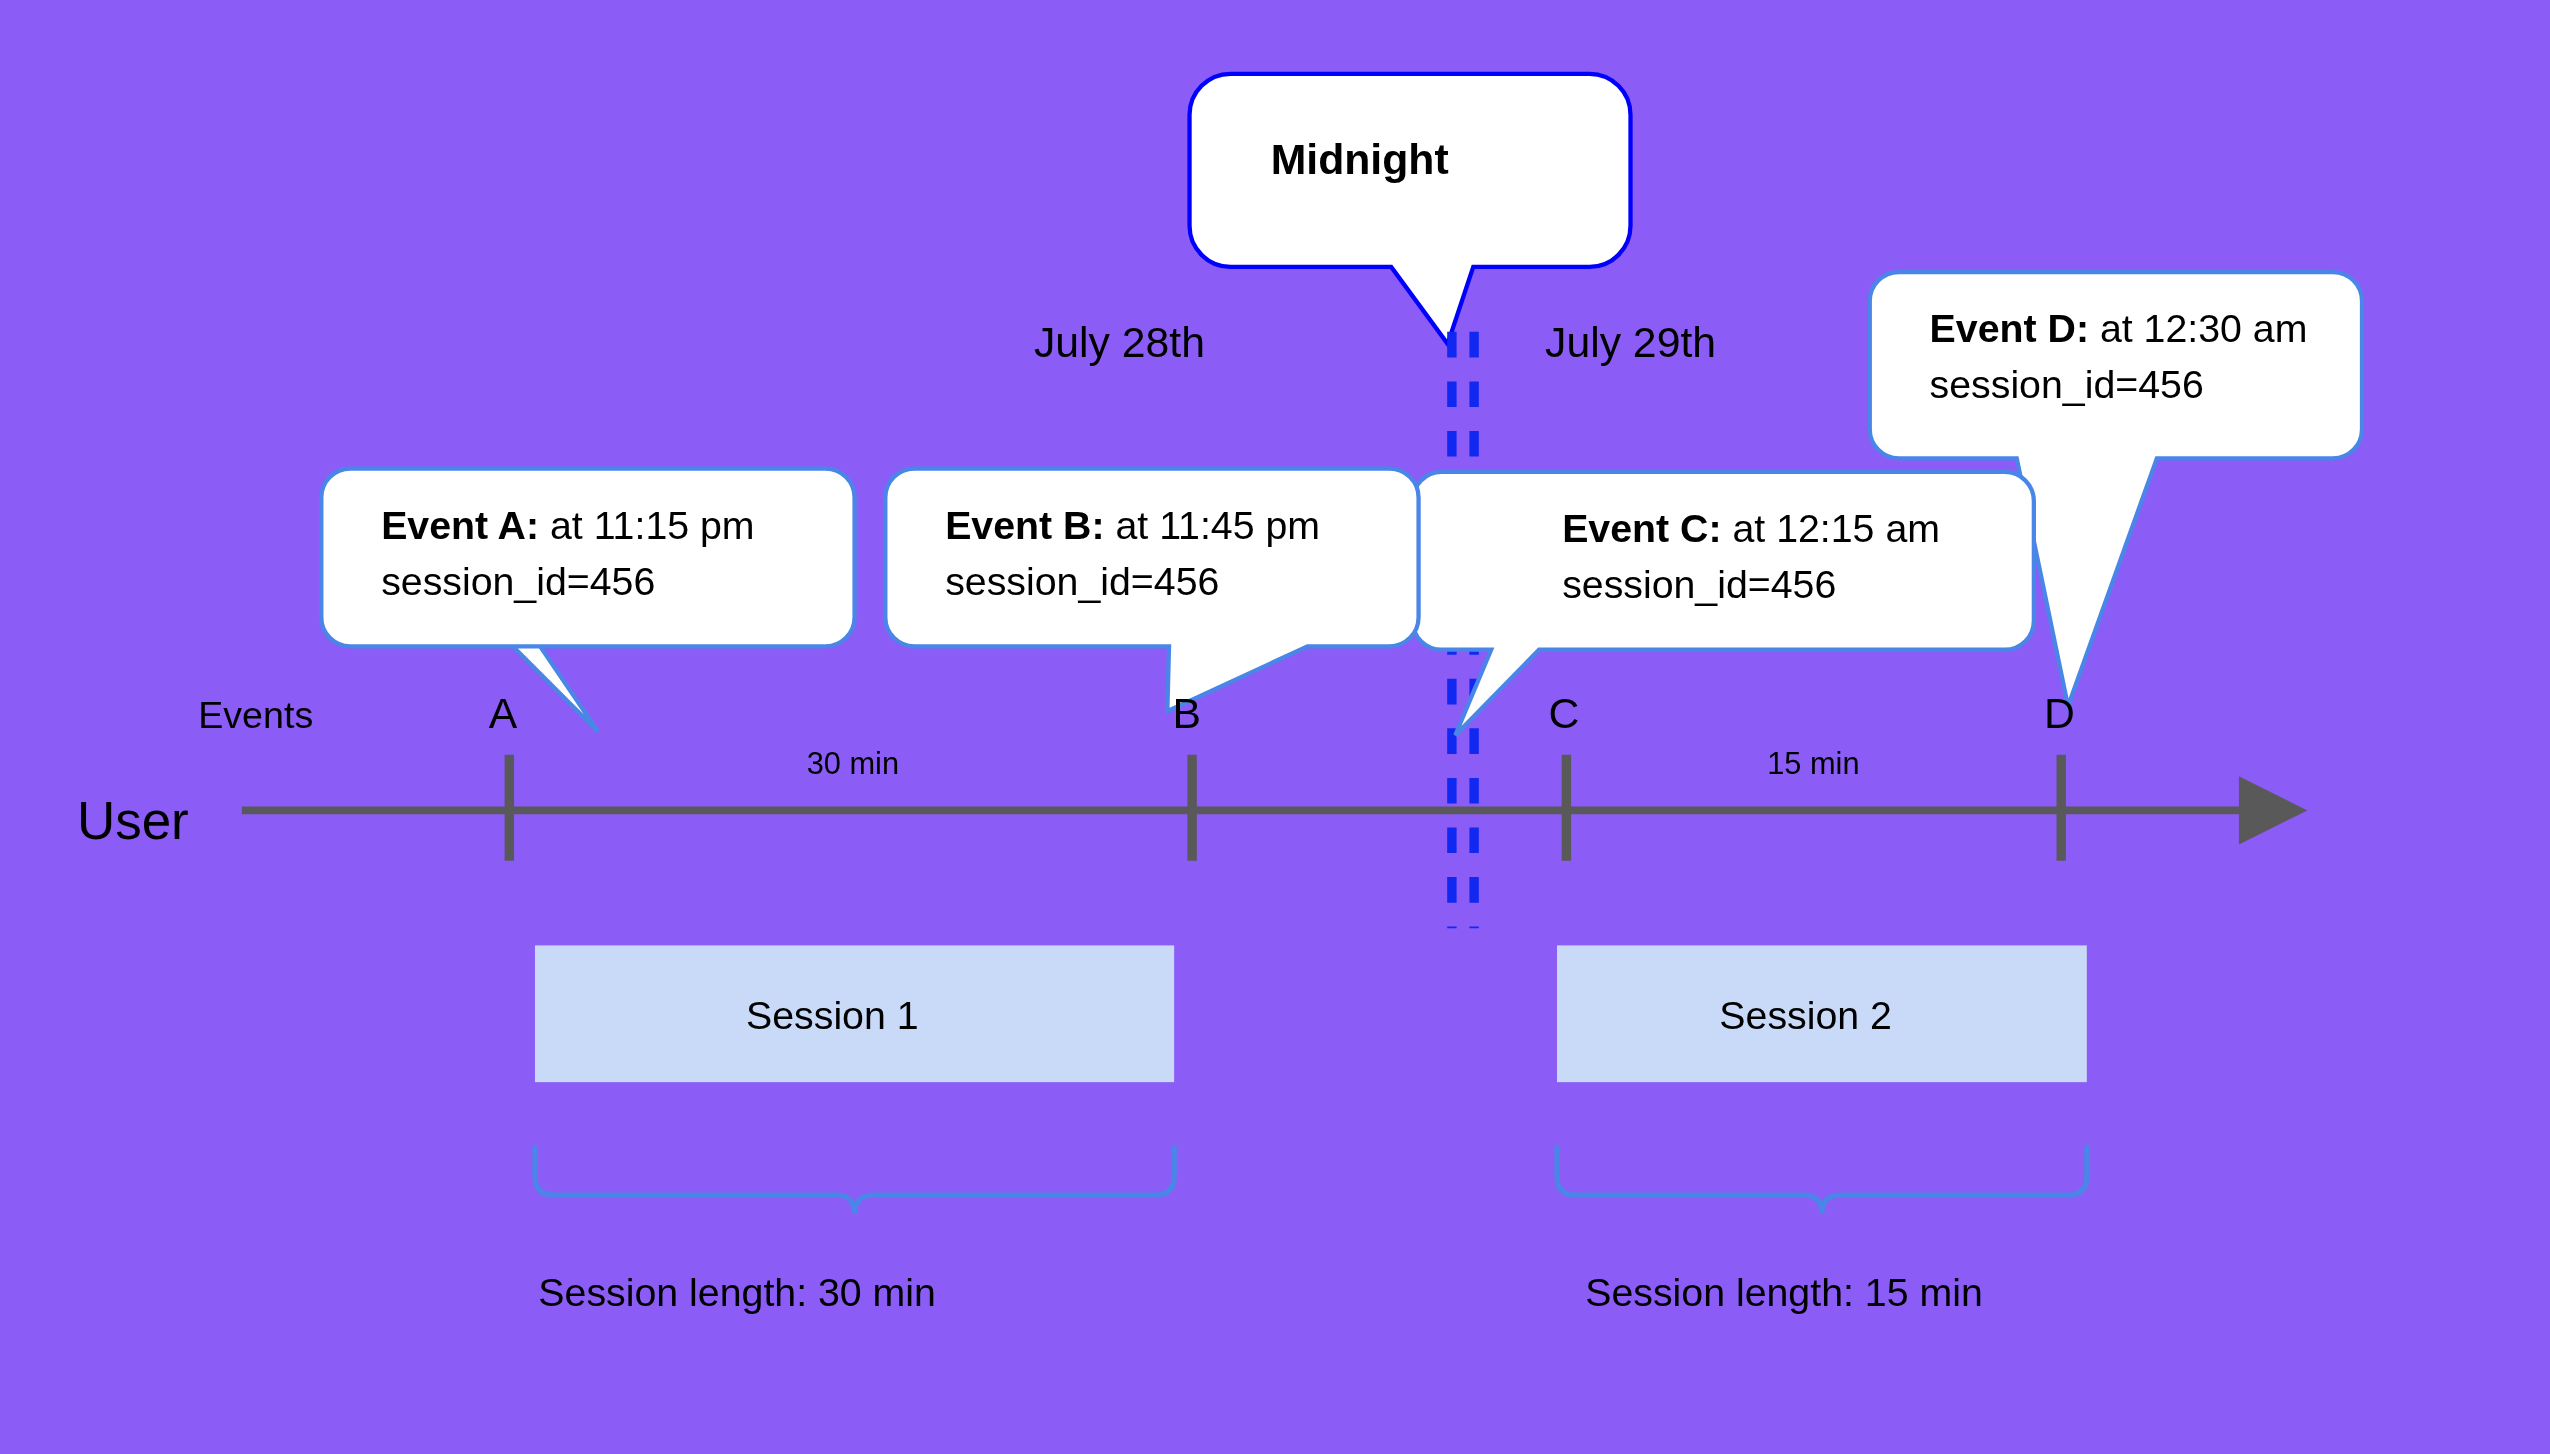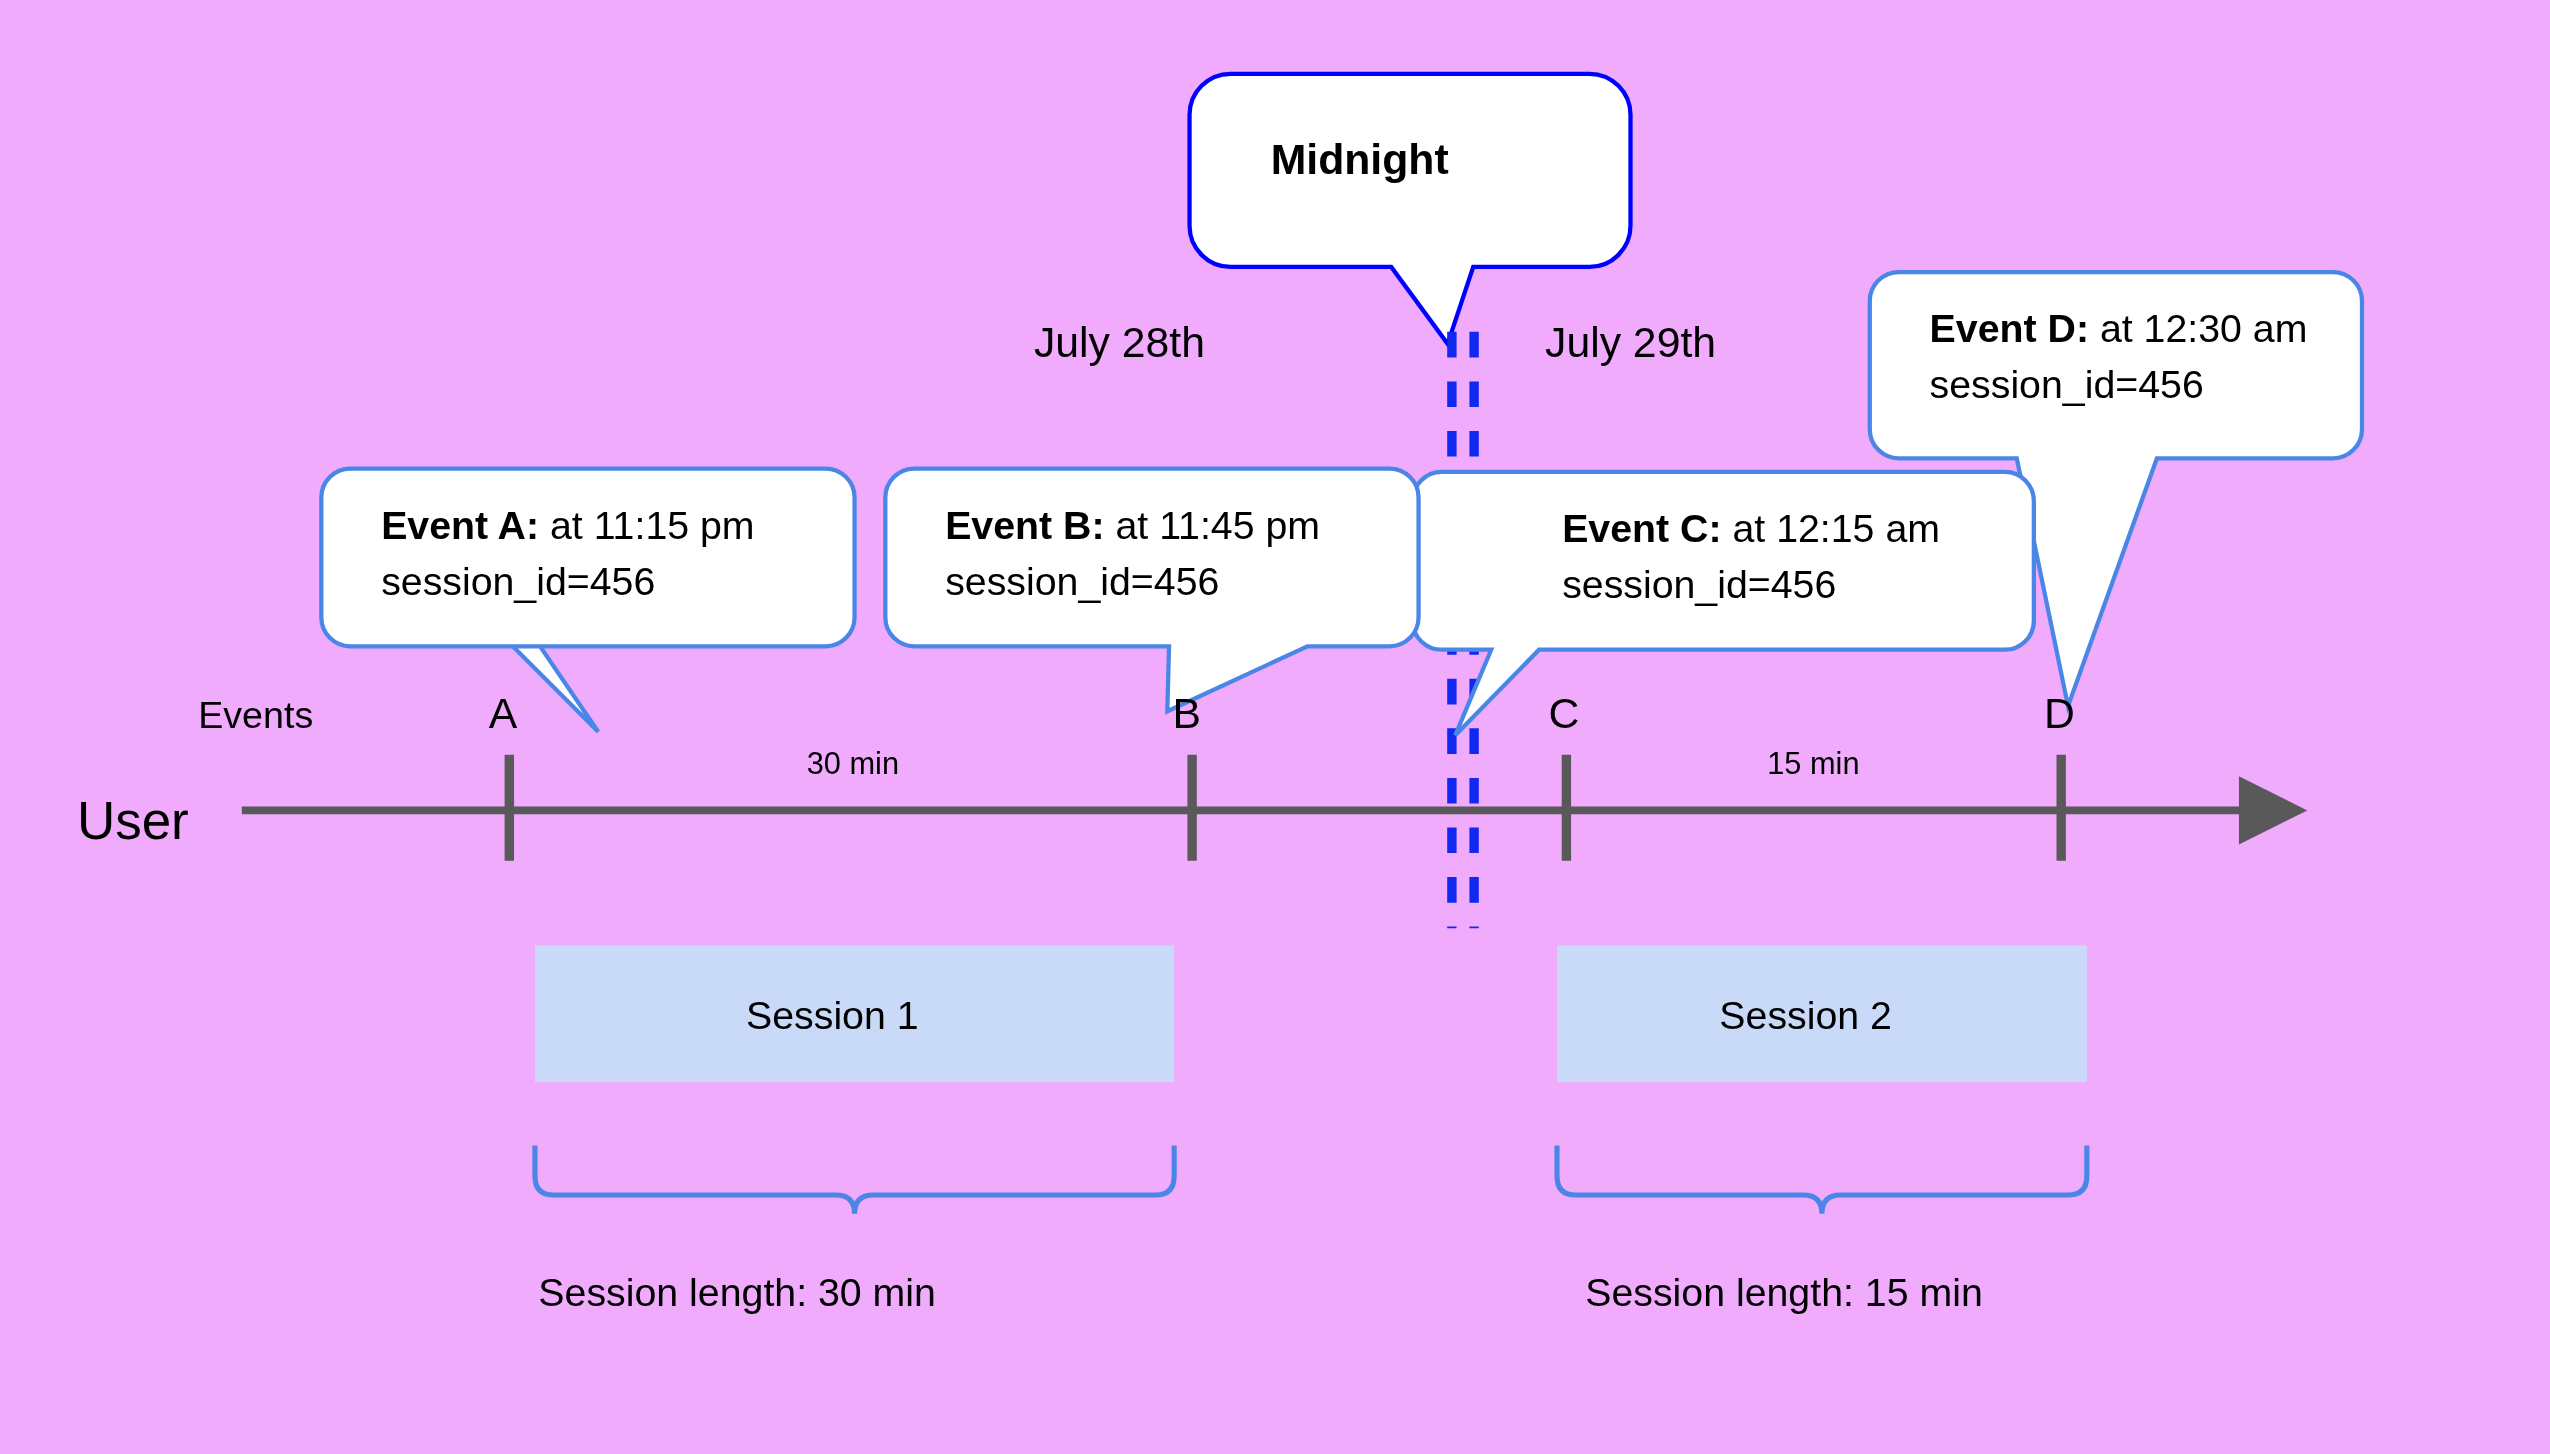--- a/index.html
+++ b/index.html
@@ -8,21 +8,21 @@
     background: #ffffff;
   }
   body {
     font-family: "Liberation Sans", sans-serif;
     color: #000000;
   }
   #stage {
     position: relative;
     width: 2550px;
     height: 1455px;
-    background: #f0abfc;
+    background: #8b5cf6;
     overflow: hidden;
   }
   #diagram-svg {
     position: absolute;
     left: 0;
     top: 0;
     width: 2550px;
     height: 1455px;
   }
   .svg-text {

